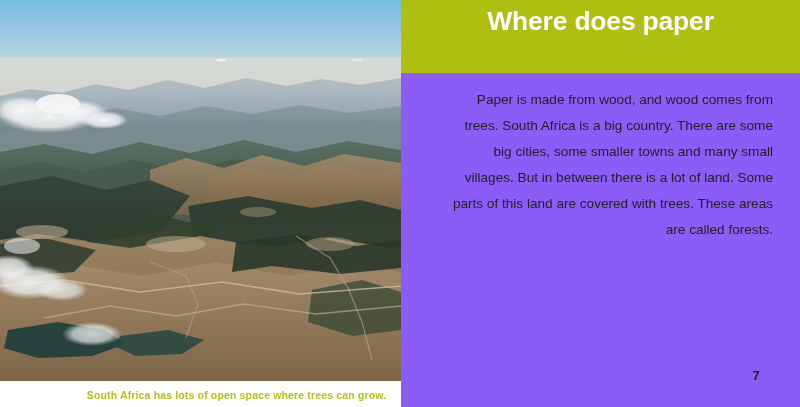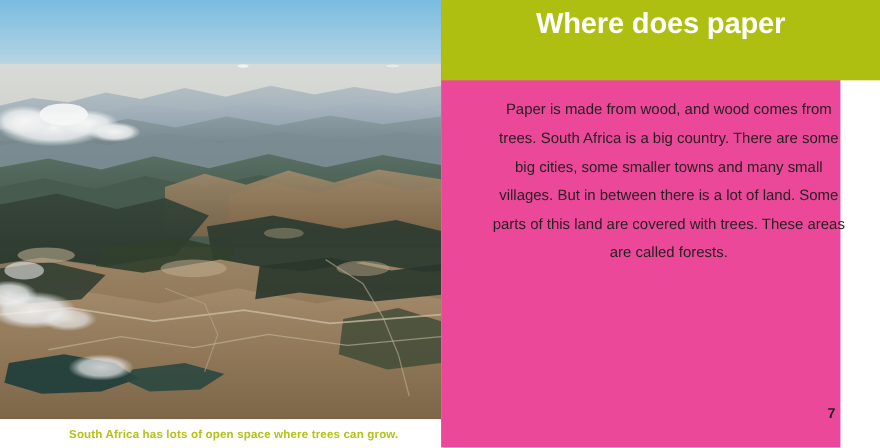--- a/index.html
+++ b/index.html
@@ -35,42 +35,43 @@
   }
 
   .photo-svg {
     display: block;
     width: 401px;
     height: 381px;
   }
 
   .photo-caption {
     position: absolute;
-    left: 12px;
+    left: 0;
     top: 383px;
     width: 401px;
     height: 24px;
     color: #b5c119;
     font-family: "Liberation Sans", sans-serif;
     font-size: 10.5px;
     font-weight: bold;
     letter-spacing: 0.15px;
     text-align: center;
     line-height: 24px;
     white-space: nowrap;
+    padding-left: 36px;
   }
 
   
   .right-panel {
     position: absolute;
     left: 401px;
     top: 0;
-    width: 363px;
+    width: 399px;
     height: 407px;
-    background: #ec4899;
+    background: #8b5cf6;
   }
 
   .title-band {
     position: absolute;
     left: 0;
     top: 0;
     width: 399px;
     height: 73px;
     background: #aebf12;
   }
@@ -92,21 +93,21 @@
 
   .body-copy {
     position: absolute;
     left: 42px;
     top: 87px;
     width: 330px;
     color: #231f20;
     font-family: "Liberation Sans", sans-serif;
     font-size: 13.6px;
     line-height: 26px;
-    text-align: center;
+    text-align: right;
   }
   .body-copy p { margin: 0; }
 
   .page-number {
     position: absolute;
     left: 330px;
     top: 368px;
     width: 50px;
     text-align: center;
     color: #231f20;

